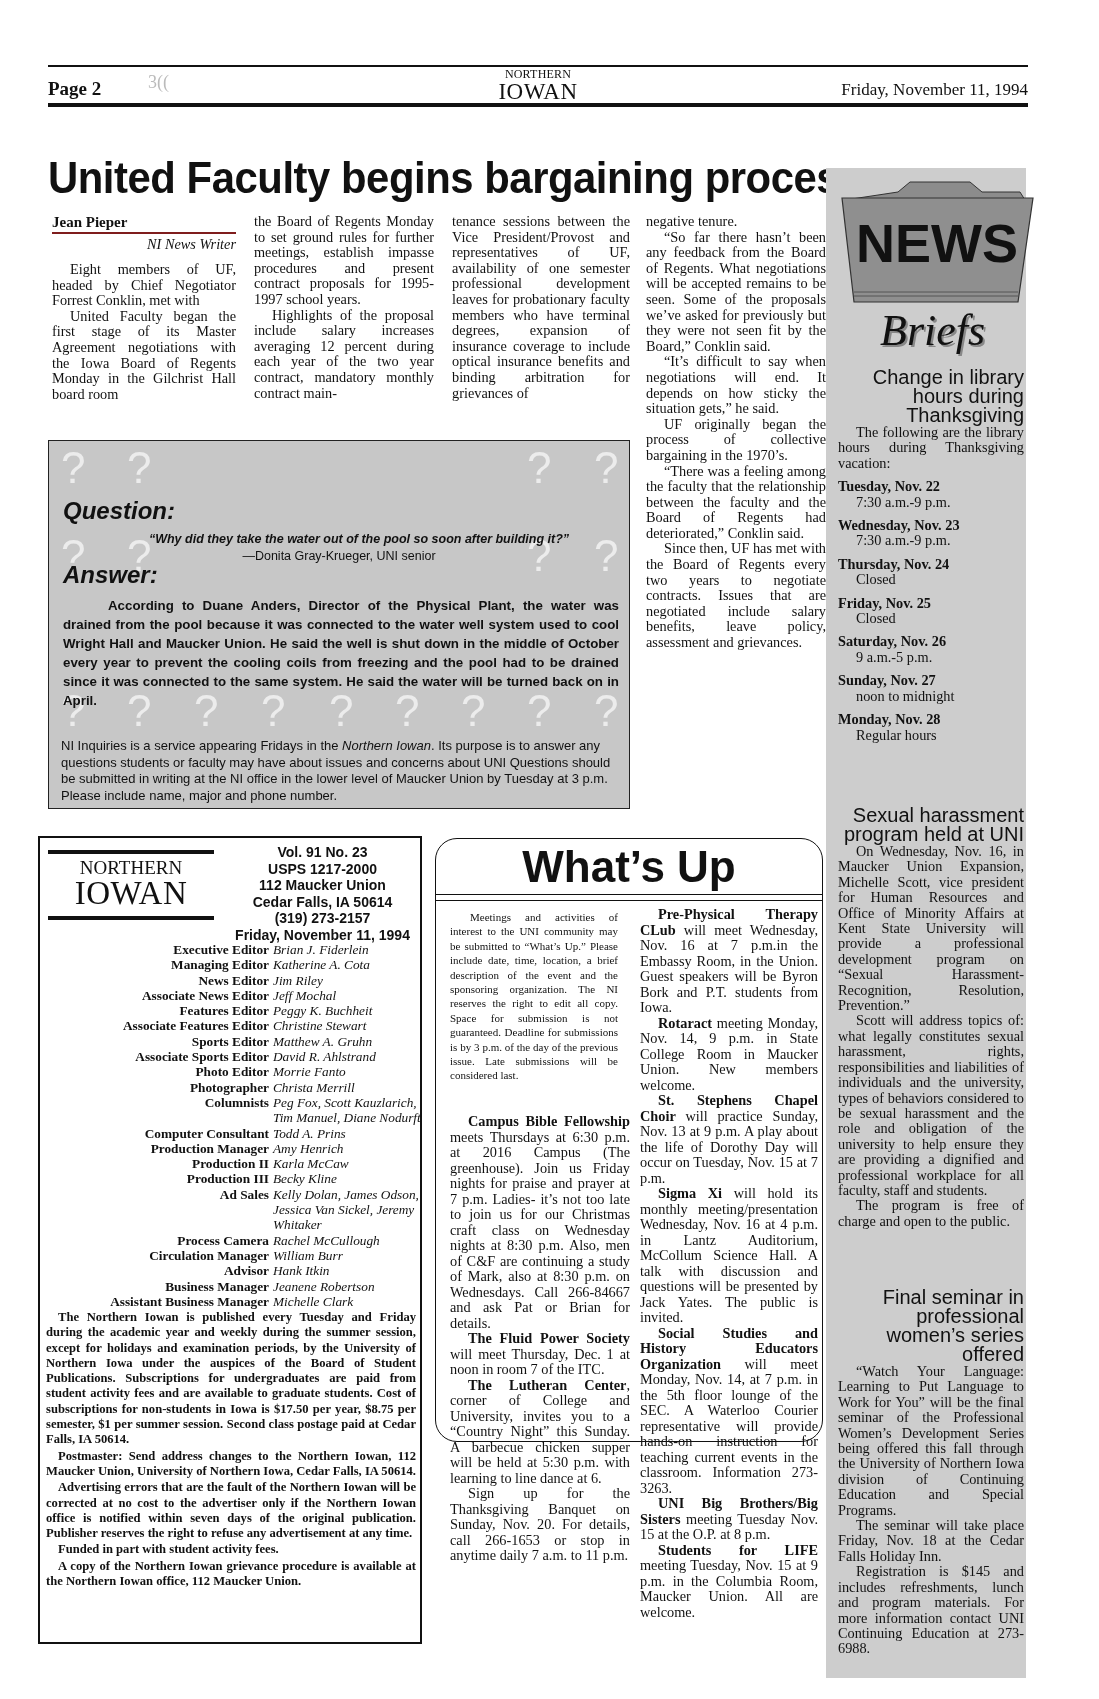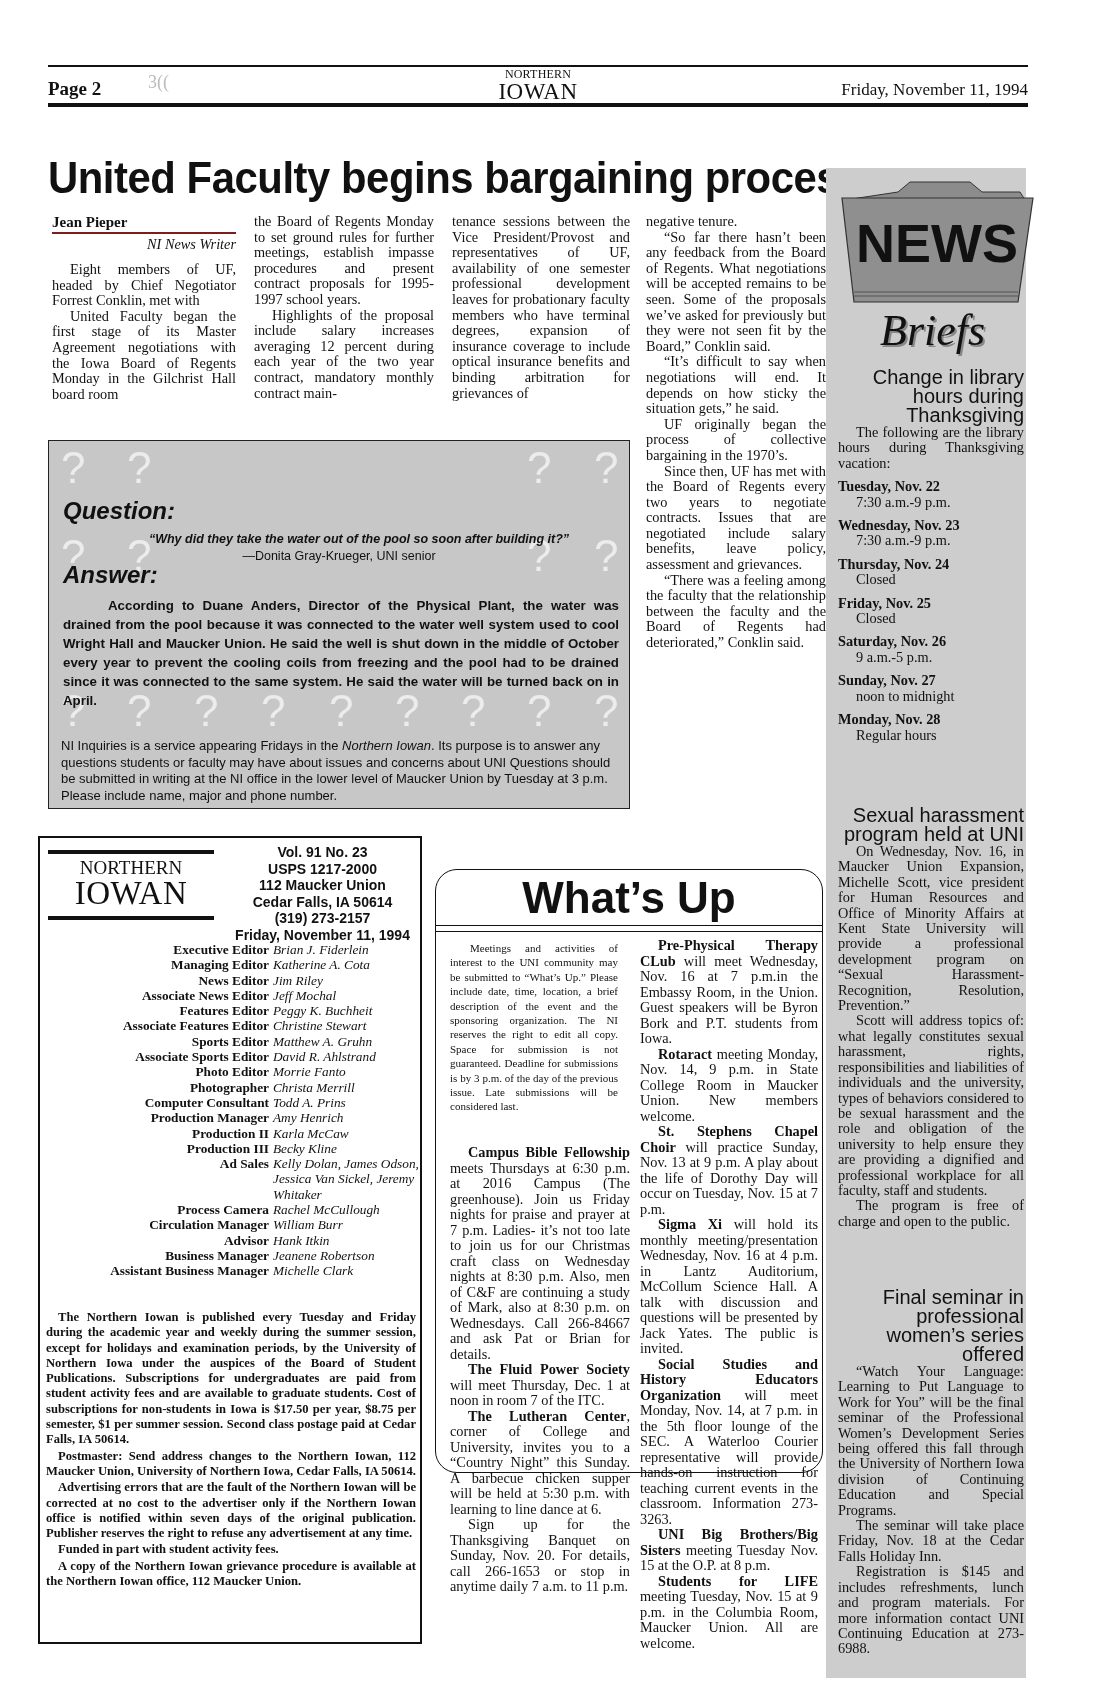--- a/index.html
+++ b/index.html
@@ -58,21 +58,21 @@
   .staff .ni .l2 { font-size: 33px; letter-spacing: 0.5px; }
   .staff .pubinfo { position: absolute; left: 185px; width: 195px; top: 6px; text-align: center; font-family: "Liberation Sans", sans-serif; font-weight: bold; font-size: 14px; line-height: 16.5px; }
   .staff .roster { position: absolute; left: 0; top: 104px; width: 384px; font-family: "Liberation Serif", serif; font-size: 13.3px; line-height: 15.3px; }
   .staff .row { display: flex; padding-left: 36px; }
   .staff .role { width: 197px; text-align: right; font-weight: bold; padding-right: 4px; }
   .staff .person { flex: 1; font-style: italic; }
   .staff .legal { position: absolute; left: 6px; width: 370px; top: 472px; font-family: "Liberation Serif", serif; font-weight: bold; font-size: 12.6px; line-height: 15.3px; text-align: justify; }
   .staff .legal p { text-indent: 12px; margin-bottom: 1px; }
 
   
-  .wu { position: absolute; left: 435px; top: 838px; width: 388px; height: 604px; border: 1.5px solid #111; border-radius: 22px 22px 22px 22px; margin-top: 31px; }
+  .wu { position: absolute; left: 435px; top: 838px; width: 388px; height: 604px; border: 1.5px solid #111; border-radius: 22px 22px 22px 22px; }
   .wu .title { position: absolute; left: 0; width: 100%; top: 0; height: 56px; border-bottom: 1.5px solid #111; text-align: center;
                font-family: "Liberation Sans", sans-serif; font-weight: bold; font-size: 44px; line-height: 56px; }
   .wu .rule2 { position: absolute; left: 0; width: 100%; top: 61px; border-top: 1px solid #111; }
   .wu .intro { position: absolute; left: 14px; width: 168px; top: 71px; font-family: "Liberation Serif", serif; font-size: 11px; line-height: 14.4px; text-align: justify; }
   .wu .intro p { text-indent: 20px; }
   .wu .c1 { position: absolute; left: 14px; width: 180px; top: 275px; }
   .wu .c2 { position: absolute; left: 204px; width: 178px; top: 68px; }
   .wu .item { font-family: "Liberation Serif", serif; font-size: 14.3px; line-height: 15.5px; text-align: justify; text-indent: 18px; }
   .wu .item b { font-weight: bold; }
 </style>
@@ -103,22 +103,22 @@
   <p>Highlights of the proposal include salary increases averaging 12 percent during each year of the two year contract, mandatory monthly contract main-</p>
 </div>
 <div class="col" style="left:452px; top:214px; width:178px;">
   <p style="text-indent:0">tenance sessions between the Vice President/Provost and representatives of UF, availability of one semester professional development leaves for probationary faculty members who have terminal degrees, expansion of insurance coverage to include optical insurance benefits and binding arbitration for grievances of</p>
 </div>
 <div class="col" style="left:646px; top:214px; width:180px;">
   <p style="text-indent:0">negative tenure.</p>
   <p>“So far there hasn’t been any feedback from the Board of Regents. What negotiations will be accepted remains to be seen. Some of the proposals we’ve asked for previously but they were not seen fit by the Board,” Conklin said.</p>
   <p>“It’s difficult to say when negotiations will end. It depends on how sticky the situation gets,” he said.</p>
   <p>UF originally began the process of collective bargaining in the 1970’s.</p>
+  <p>“There was a feeling among the faculty that the relationship between the faculty and the Board of Regents had deteriorated,” Conklin said.</p>
   <p>Since then, UF has met with the Board of Regents every two years to negotiate contracts. Issues that are negotiated include salary benefits, leave policy, assessment and grievances.</p>
-  <p>“There was a feeling among the faculty that the relationship between the faculty and the Board of Regents had deteriorated,” Conklin said.</p>
 </div>
 
 <div class="inq">
   <span class="qm" style="left:12px;top:2px">?</span>
   <span class="qm" style="left:78px;top:2px">?</span>
   <span class="qm" style="left:478px;top:2px">?</span>
   <span class="qm" style="left:545px;top:2px">?</span>
   <span class="qm" style="left:12px;top:90px">?</span>
   <span class="qm" style="left:78px;top:90px">?</span>
   <span class="qm" style="left:478px;top:90px">?</span>
@@ -234,20 +234,24 @@
       </div>
     <div class="row">
         <span class="role">Photo Editor</span>
         <span class="person">Morrie Fanto</span>
       </div>
     <div class="row">
         <span class="role">Photographer</span>
         <span class="person">Christa Merrill</span>
       </div>
     <div class="row">
+        <span class="role">Columnists</span>
+        <span class="person">Peg Fox, Scott Kauzlarich, Tim Manuel, Diane Nodurft</span>
+      </div>
+    <div class="row">
         <span class="role">Computer Consultant</span>
         <span class="person">Todd A. Prins</span>
       </div>
     <div class="row">
         <span class="role">Production Manager</span>
         <span class="person">Amy Henrich</span>
       </div>
     <div class="row">
         <span class="role">Production II</span>
         <span class="person">Karla McCaw</span>

